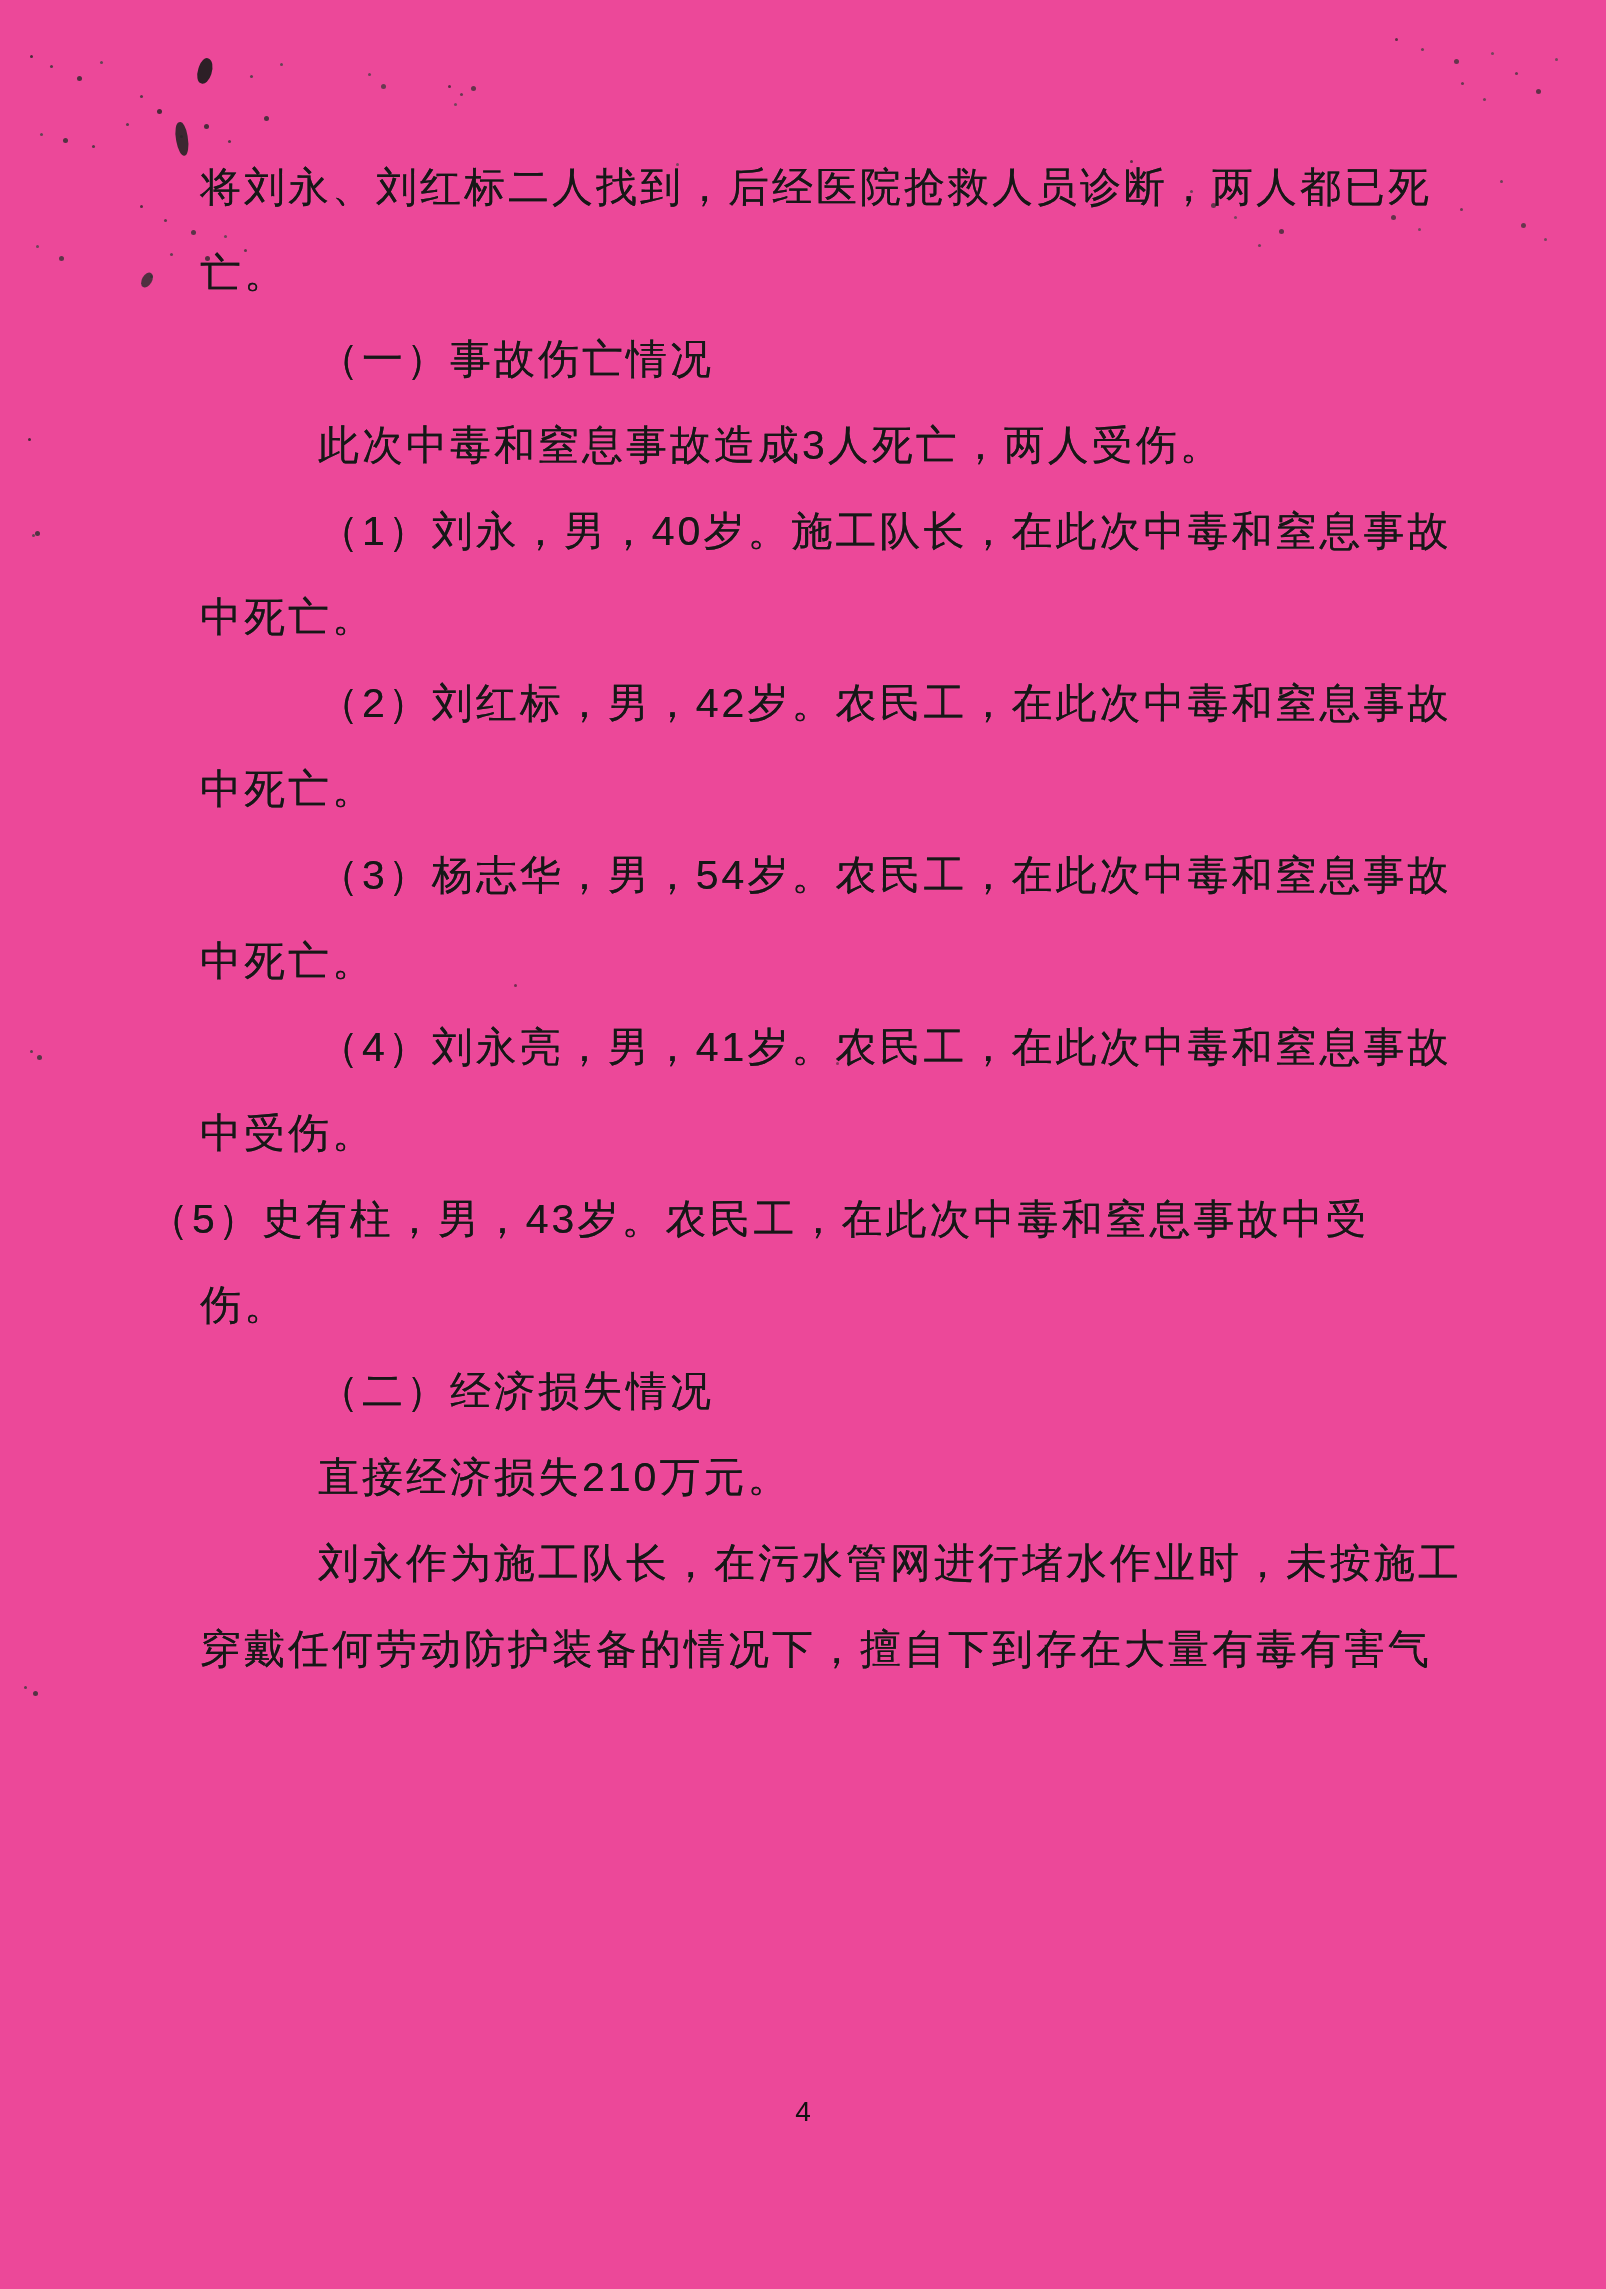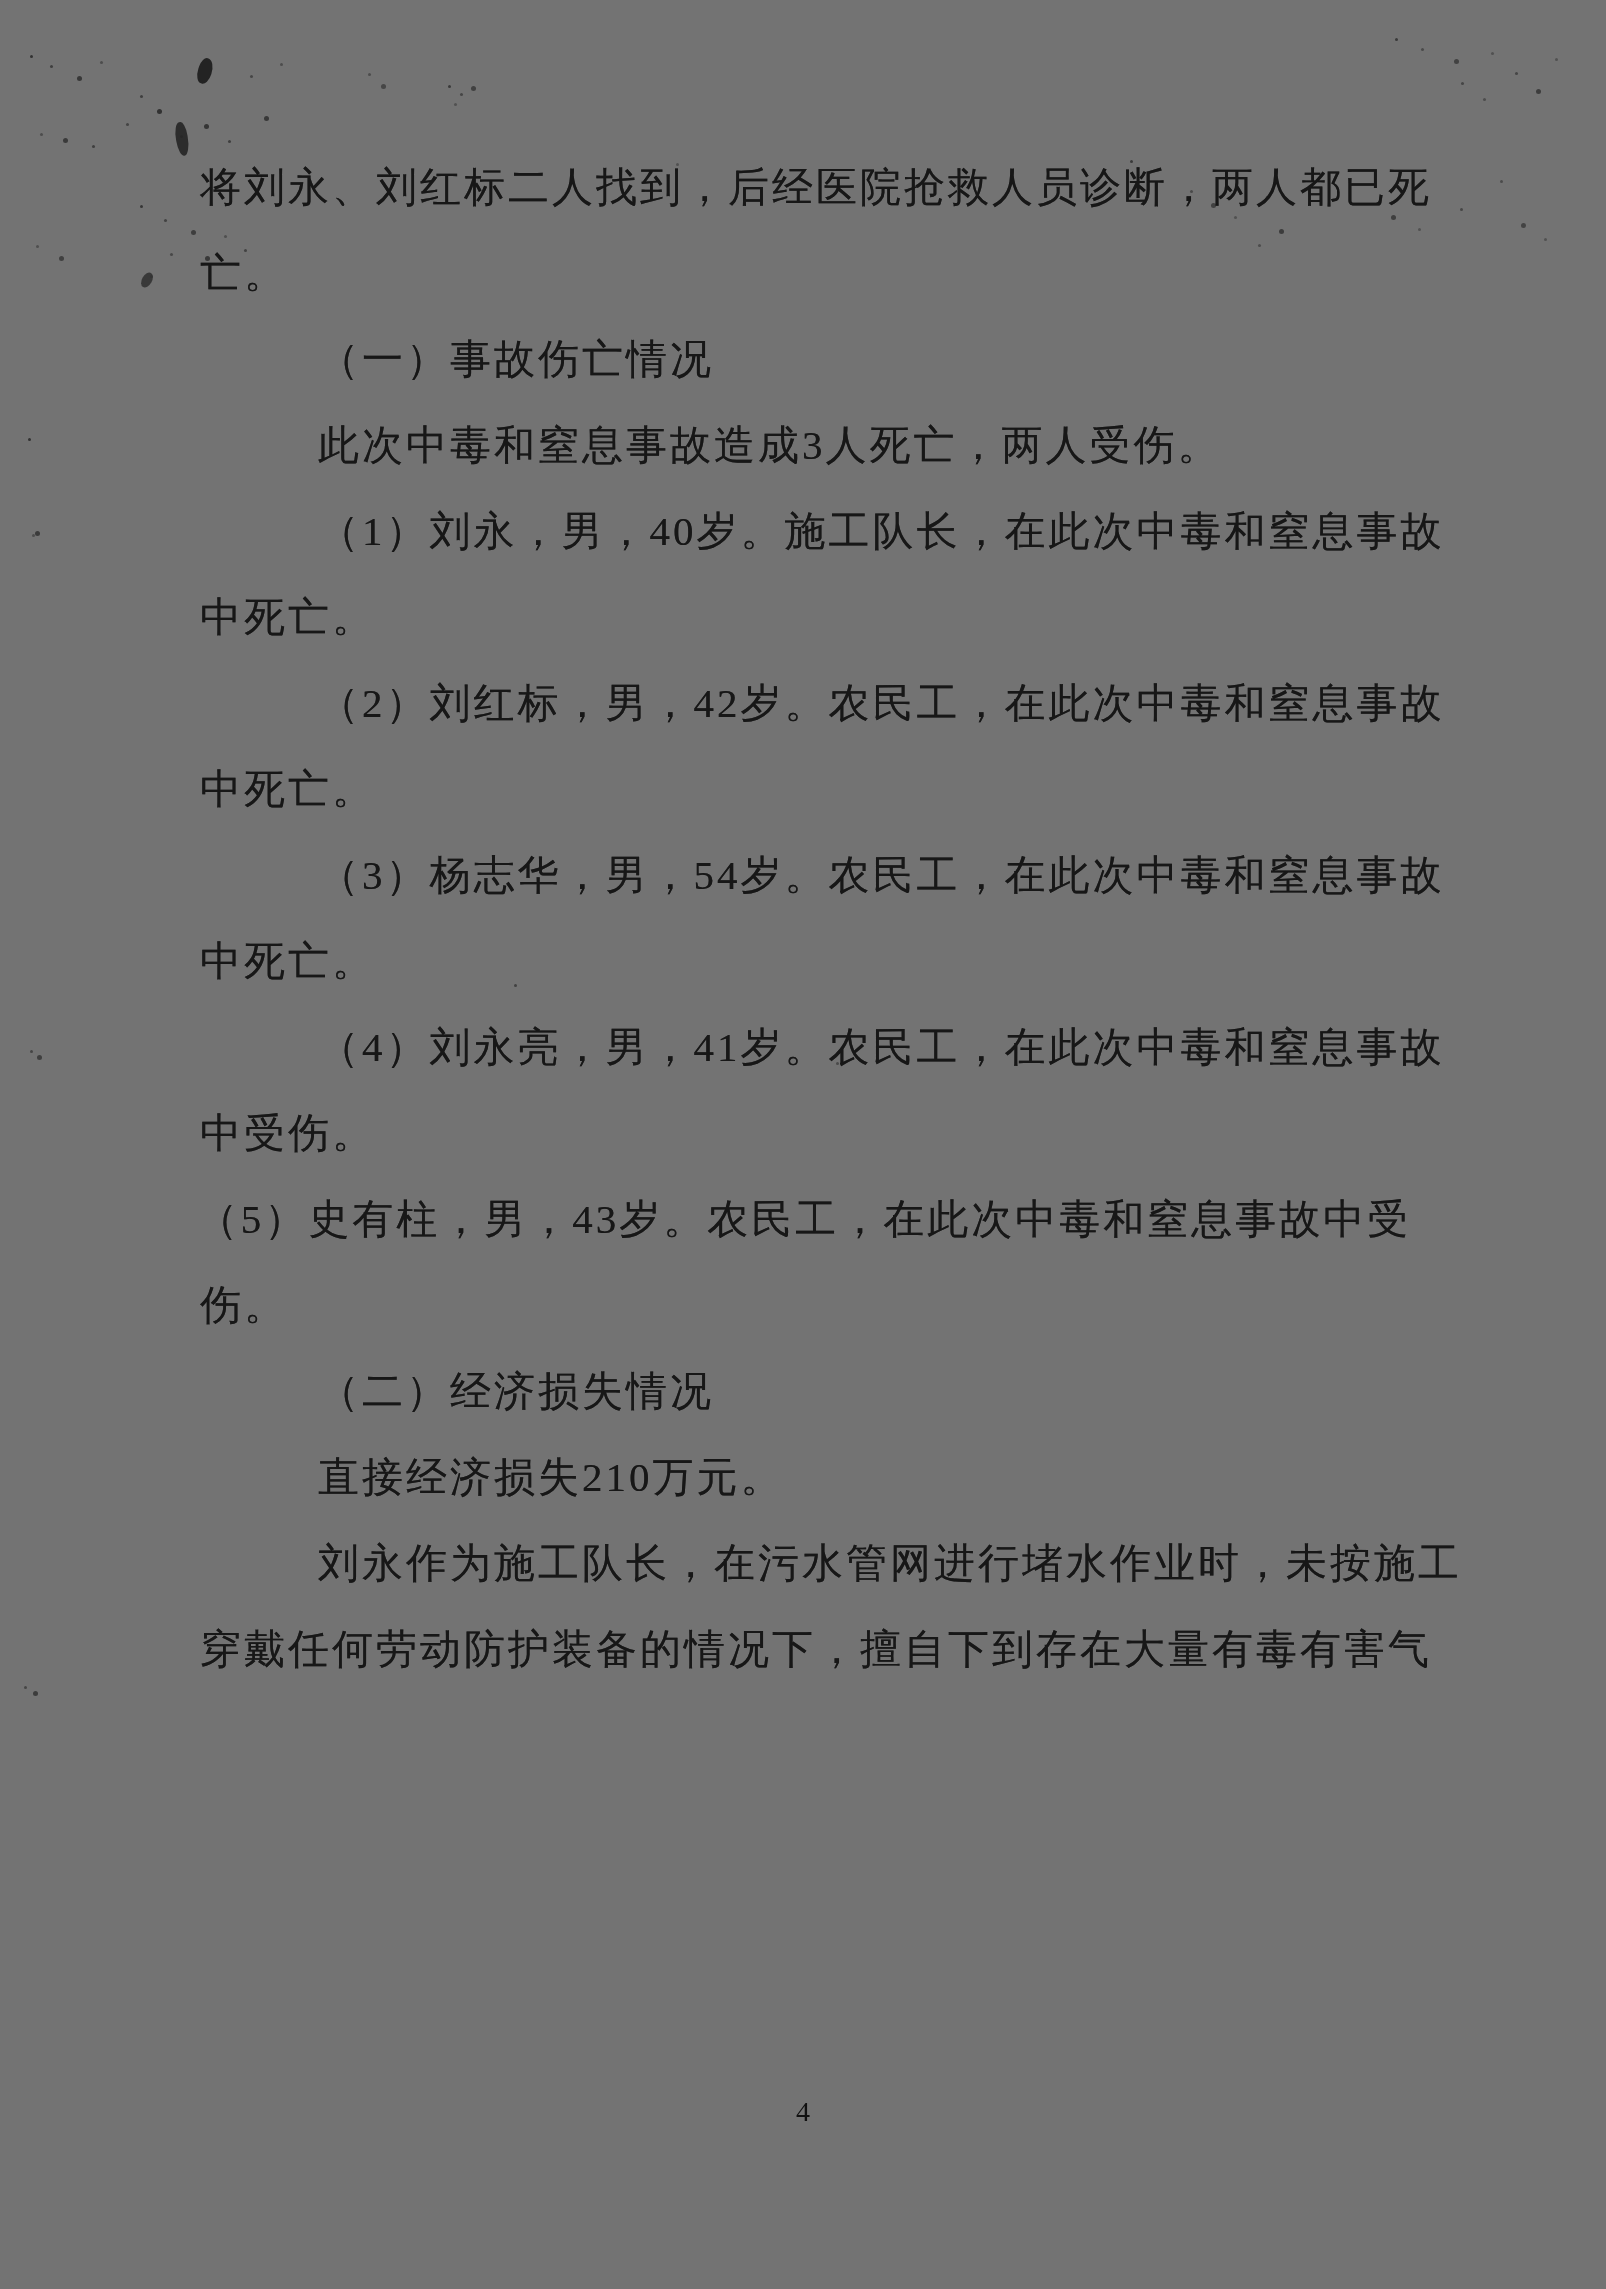--- a/index.html
+++ b/index.html
@@ -5,42 +5,42 @@
   html, body {
     margin: 0;
     padding: 0;
     background: #e8e8e8;
   }
   .page {
     position: relative;
     width: 1606px;
     height: 2289px;
     margin: 0 auto;
-    background: #737373;
+    background: #ec4899;
     overflow: hidden;
-    font-family: Liberation Serif, serif;
+    font-family: Liberation Sans, sans-serif;
     color: #161616;
   }
   
   .body-text {
     position: absolute;
     left: 200px;
     top: 144px;
     width: 1260px;
   }
   .line {
     font-size: 41px;
     line-height: 86px;
     letter-spacing: 3px;
     white-space: nowrap;
     color: #171717;
     text-shadow: 0 0 0.6px #333; 
   }
   .line.indent { padding-left: 118px; }
-  .line.outdent { margin-left: -52px; text-align: center; }
+  .line.outdent { margin-left: -52px; }
   .line.heading { font-weight: bold; }
   .page-number {
     position: absolute;
     top: 2096px;
     left: 0;
     width: 100%;
     text-align: center;
     font-size: 28px;
     letter-spacing: 0;
     color: #111;

